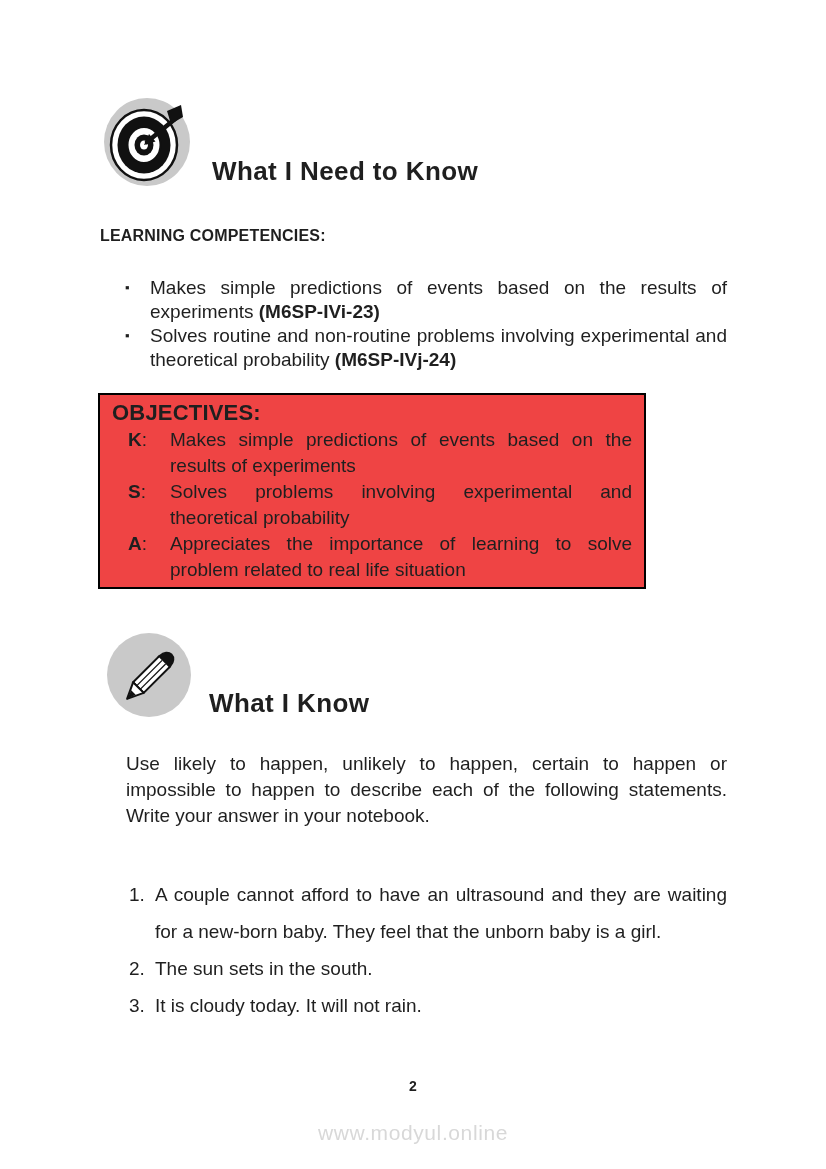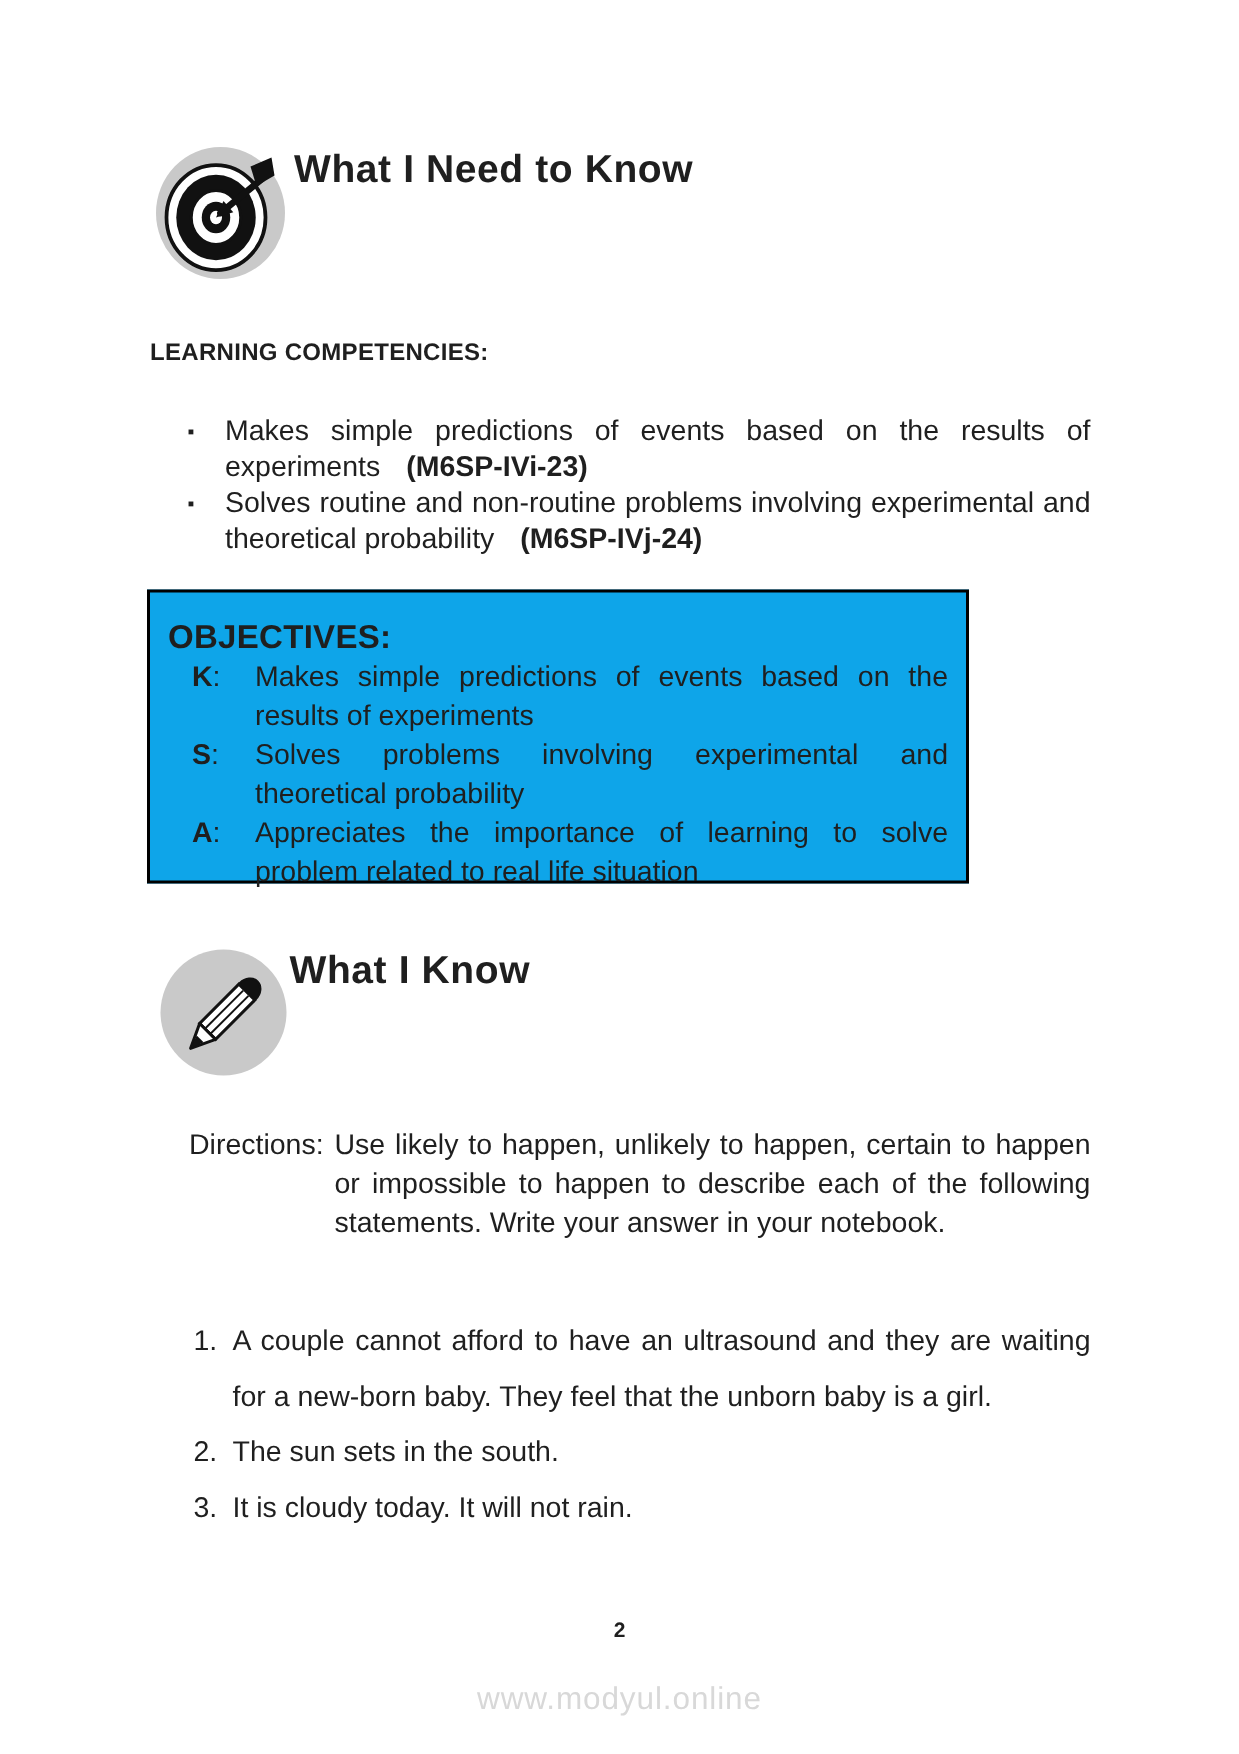--- a/index.html
+++ b/index.html
@@ -12,39 +12,39 @@
   html,body{background:#ffffff;}
   .page{
     position:relative;
     width:826px;height:1169px;
     background:#ffffff;
     font-family:"Liberation Sans","DejaVu Sans",sans-serif;
     color:var(--text);
     overflow:hidden;
   }
   
-  .sec-header{position:absolute;display:flex;align-items:flex-start;}
+  .sec-header{position:absolute;display:flex;align-items:flex-end;gap:16px;}
   #hdr1{left:103px;top:97px;}
   #hdr2{left:106px;top:631px;}
   .sec-title{font-weight:bold;font-size:26px;letter-spacing:0.4px;color:var(--text);}
   #hdr1 .sec-title{margin-left:5px;}
   #hdr2 .sec-title{margin-left:1px;}
   
   #lc-heading{position:absolute;left:100px;top:227px;font-size:16px;font-weight:bold;letter-spacing:0.2px;}
   #lc-list{position:absolute;left:125px;top:276px;width:602px;list-style:none;}
   .lc-item{display:flex;font-size:19px;line-height:24px;}
   .bullet{flex:none;width:25px;font-size:13px;line-height:24px;}
   .li-text{flex:1;text-align:justify;}
-  .code{font-weight:bold;white-space:nowrap;margin-left:12px;}
+  .code{font-weight:bold;white-space:nowrap;}
   
   #obj-box{
     position:absolute;left:98px;top:393px;width:548px;height:196px;
     border:2px solid var(--border);
-    padding:16px 12px;
-    background:#0ea5e9;
+    padding:4px 12px;
+    background:#ef4444;
   }
   #obj-heading{font-size:22px;font-weight:bold;line-height:28px;letter-spacing:0.2px;}
   .obj-item{display:flex;margin-left:16px;font-size:19px;line-height:26px;}
   .obj-key{flex:none;width:42px;}
   .obj-key b{font-weight:bold;}
   .obj-text{flex:1;text-align:justify;}
   
   #directions{position:absolute;left:126px;top:751px;width:601px;display:flex;font-size:19px;line-height:26px;}
   .dir-label{flex:none;width:97px;}
   .dir-text{flex:1;text-align:justify;}
@@ -116,21 +116,20 @@
         <line x1="40.5" y1="25" x2="40.5" y2="61" stroke="#111111" stroke-width="1.3"></line>
         <line x1="45.5" y1="25" x2="45.5" y2="61" stroke="#111111" stroke-width="1.3"></line>
         <path d="M35.5 61 L43 77 L50.5 61 Z" fill="#ffffff" stroke="#111111" stroke-width="2" stroke-linejoin="round"></path>
         <path d="M39.8 68 L43 77 L46.2 68 Z" fill="#111111"></path>
       </g>
     </svg>
     <div class="sec-title">What I Know</div>
   </div>
 
   <div id="directions">
-    <span class="dir-label">Directions:</span>
     <span class="dir-text"><span>Use </span><span class="it">likely to happen</span><span>, </span><span class="it">unlikely to happen</span><span>, </span><span class="it">certain to happen</span><span> or </span><span class="it">impossible to happen</span><span> to describe each of the following statements. Write your answer in your notebook.</span></span>
   </div>
 
   <ol id="quiz">
     <li class="q-item">
         <span class="q-num">1.</span>
         <span class="q-text">A couple cannot afford to have an ultrasound and they are waiting for a new-born baby. They feel that the unborn baby is a girl.</span>
       </li>
     <li class="q-item">
         <span class="q-num">2.</span>

